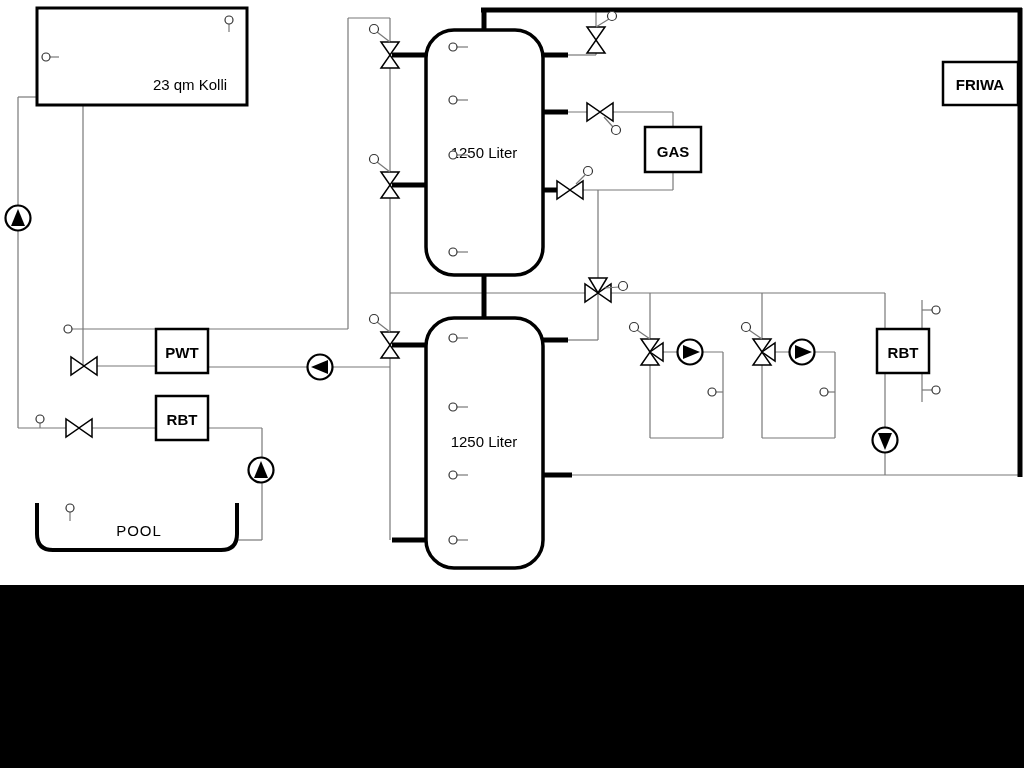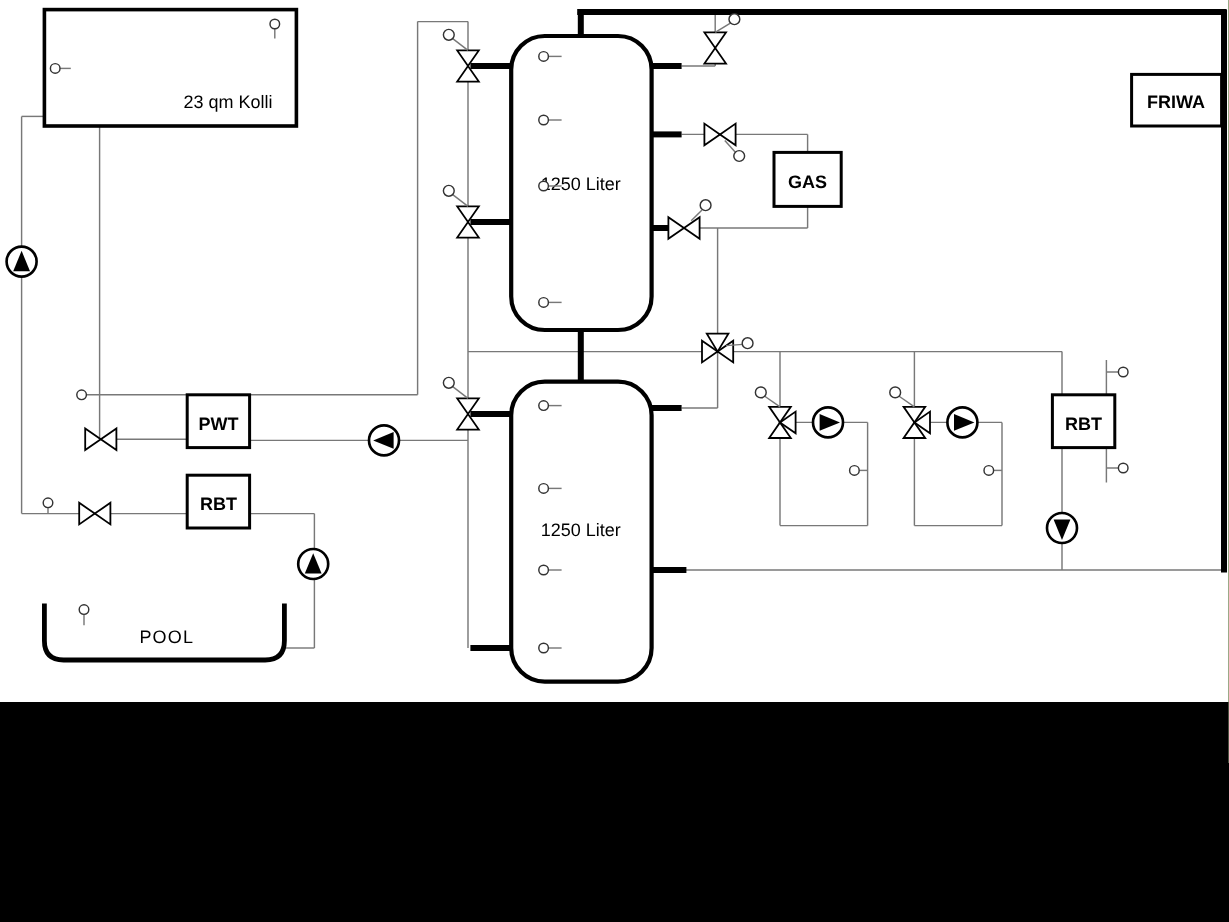--- a/index.html
+++ b/index.html
@@ -1,16 +1,16 @@
 <!DOCTYPE html>
 <html><head>
 <meta charset="utf-8">
 <style>
   html,body{margin:0;padding:0;background:#000;}
-  #stage{position:relative;width:1024px;height:768px;background:#4d7c0f;overflow:hidden;}
+  #stage{position:relative;width:1024px;height:768px;background:#a21caf;overflow:hidden;}
   svg{display:block;}
   text{font-family:"Liberation Sans", sans-serif;fill:#000;}
   .lbl{font-size:15px;}
   .lbl-bold{font-size:15px;font-weight:bold;}
   .pool-lbl{font-size:15px;letter-spacing:1px;}
 </style>
 </head>
 <body>
 
 <div id="stage">

